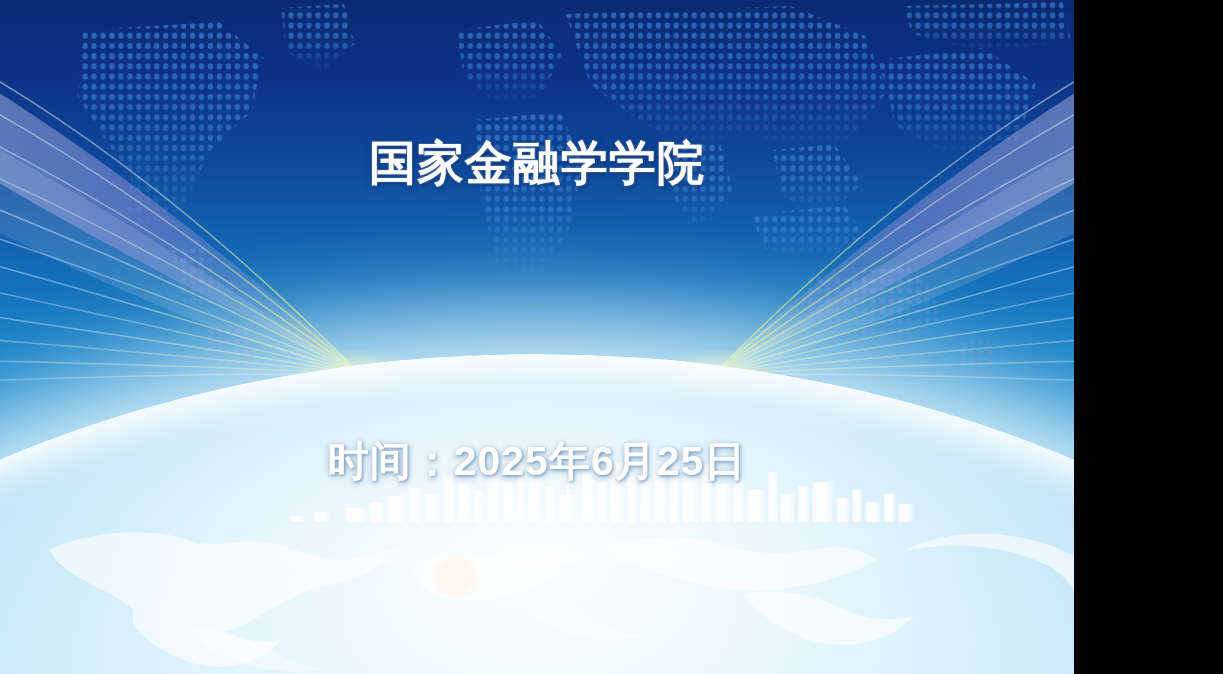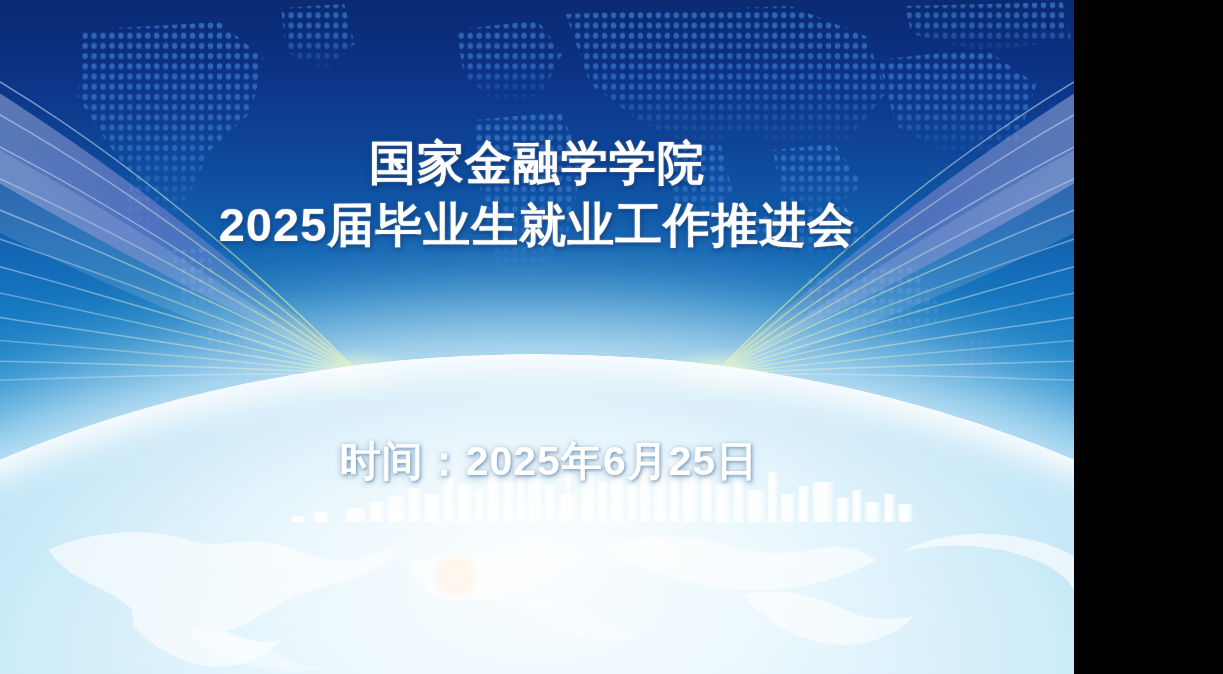--- a/index.html
+++ b/index.html
@@ -130,21 +130,21 @@
        1px 1px 3px rgba(4,36,94,.60),
        0 2px 7px rgba(4,36,94,.42);
     white-space: nowrap;
   }
   .tline.l1 { font-size: 47px; }
   .tline.l2 { font-size: 47px; }
   .tline.l3 { font-size: 47px; }
 
   .dateline {
     position: absolute;
-    left: 12px;
+    left: 0;
     top: 434px;
     width: 100%;
     text-align: center;
     z-index: 40;
     color: #ffffff;
     font-weight: bold;
     font-size: 41px;
     letter-spacing: 1px;
     white-space: nowrap;
     text-shadow:
@@ -405,18 +405,17 @@
 
       <rect x="356" y="80" width="20" height="10"></rect>
       <rect x="330" y="84" width="18" height="6"></rect>
     </g>
   </svg>
 
   <div class="glowdot"></div>
 
   <div class="titleblock">
     <div class="tline l1">国家金融学学院</div>
-    <div class="tline l2">2025届毕业生就业工作推进会</div>
   </div>
 
   <div class="dateline">时间：2025年6月25日</div>
 
 </div>
 
 </body></html>

